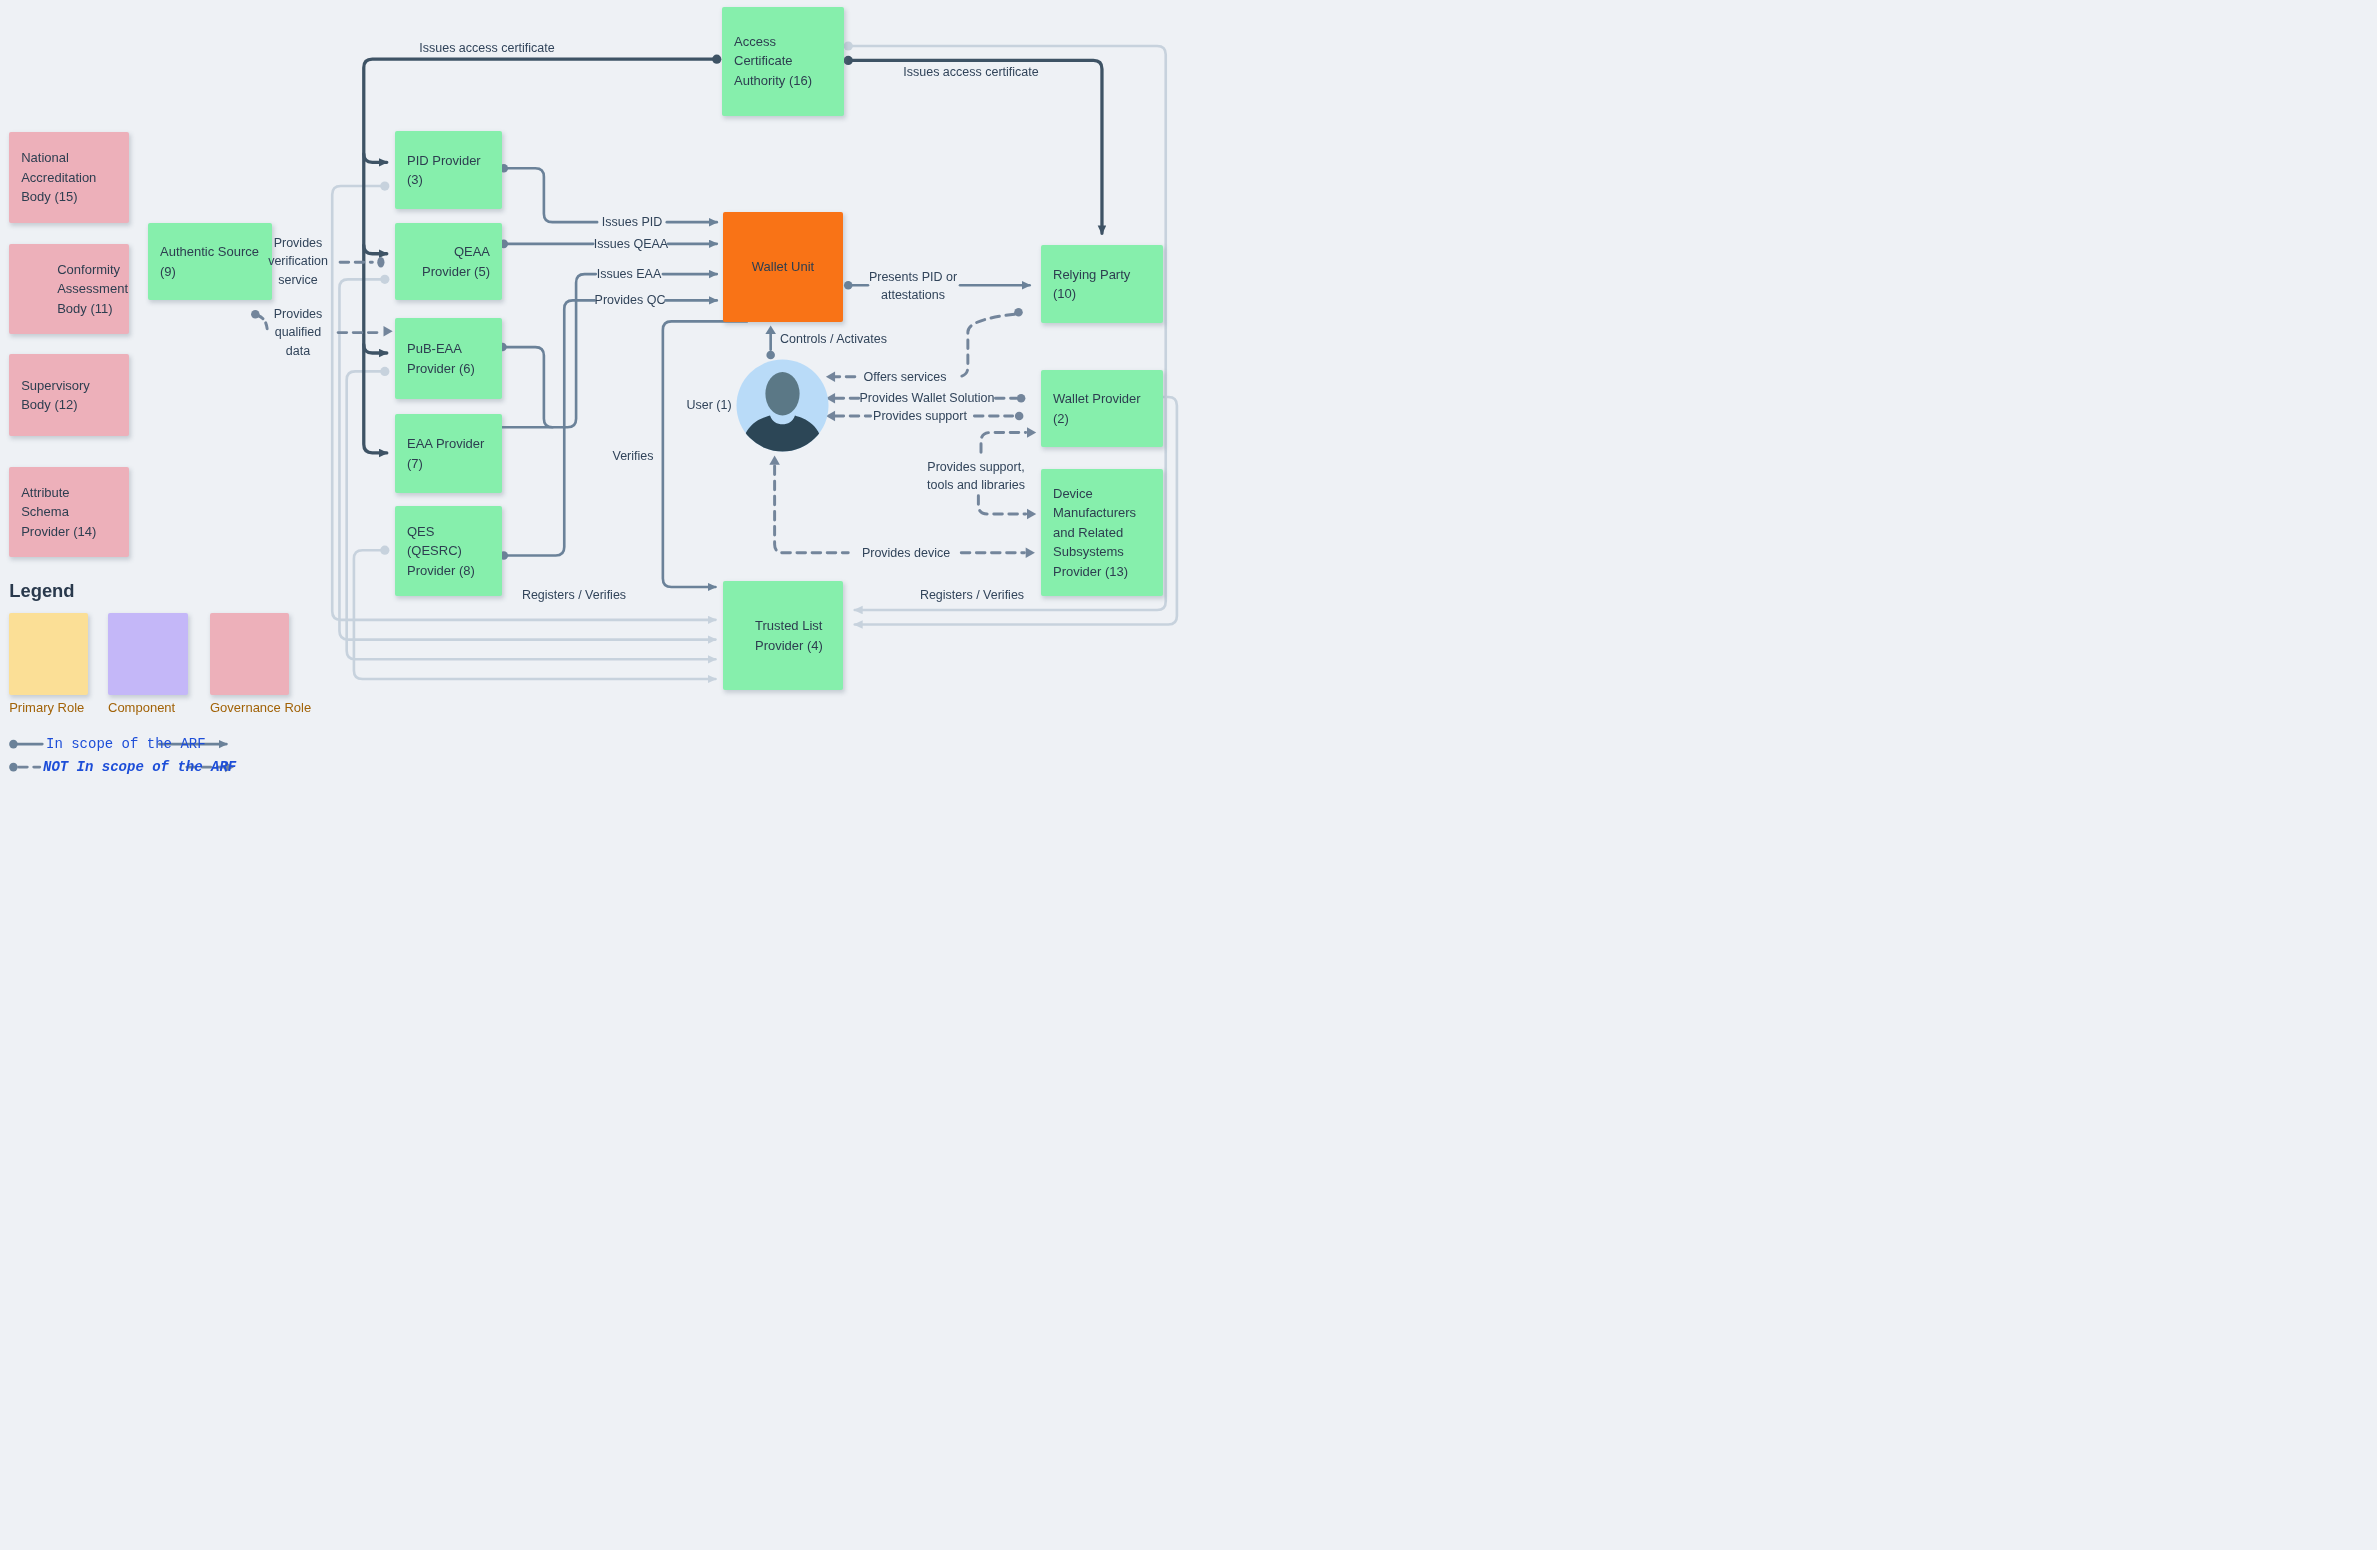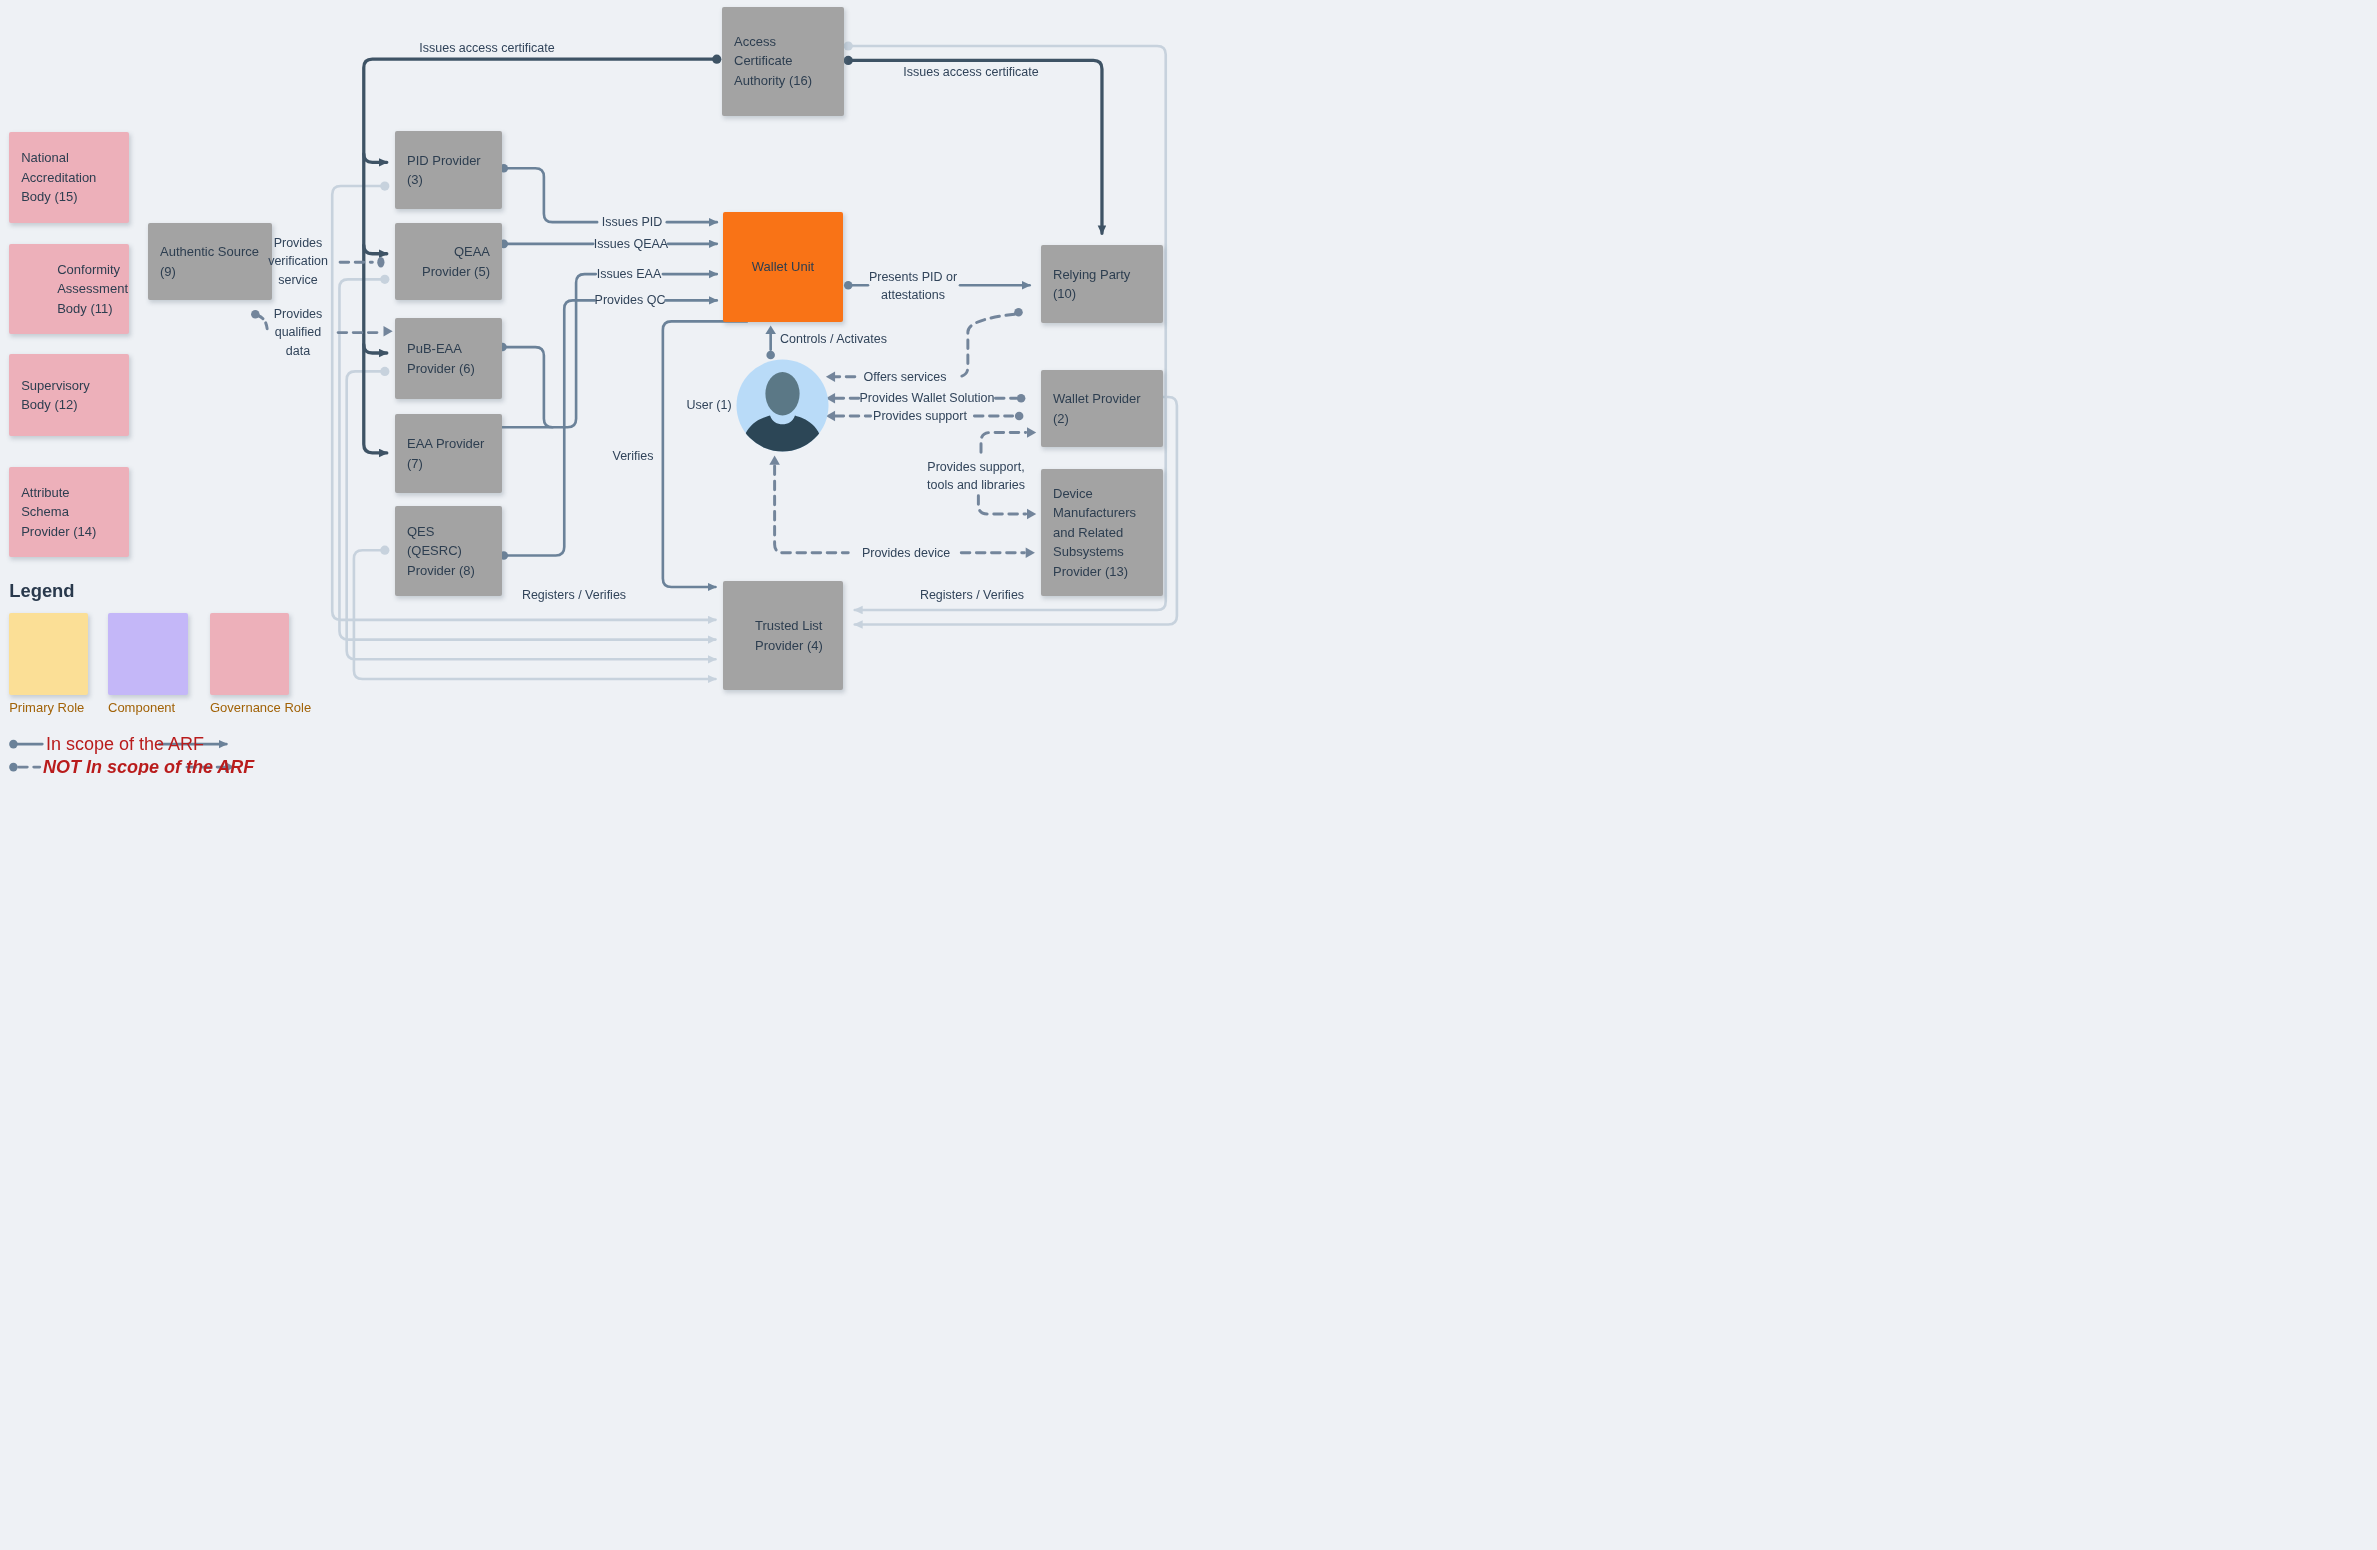--- a/index.html
+++ b/index.html
@@ -6,38 +6,38 @@
   .canvas{
     position:relative;width:1189px;height:775px;background:#eef1f5;
     font-family:"Liberation Sans",sans-serif;color:#2d3e50;overflow:hidden;
   }
   svg.wires{position:absolute;left:0;top:0;width:1189px;height:775px;}
   .box{
     position:absolute;display:flex;align-items:center;
     border-radius:2px;box-shadow:1.3px 2.6px 4px rgba(110,125,140,.30);
     font-size:13px;line-height:1.5;padding:0 12px;box-sizing:border-box;
   }
-  .box.yellow{background:#a3a3a3;}
+  .box.yellow{background:#86efac;}
   .box.purple{background:#f97316;}
   .box.pink{background:#edb0ba;}
   .box.center{justify-content:center;text-align:center;padding:0 5.3px;}
   .lbl{
     position:absolute;transform:translate(-50%,-50%);
     font-size:12.5px;line-height:18.4px;white-space:nowrap;color:#31445a;text-align:center;
   }
   .lbl.left-align{transform:translate(0,-50%);text-align:left;}
   .legend-title{
     position:absolute;left:9.2px;top:580px;font-size:18.4px;font-weight:bold;color:#29394c;
   }
   .swatch{
     position:absolute;top:613px;height:82px;border-radius:2px;
     box-shadow:1.3px 2.6px 4px rgba(110,125,140,.30);
   }
   .swatch-label{position:absolute;top:700px;font-size:13px;color:#a16207;white-space:nowrap;}
-  .scope-text{position:absolute;transform:translate(0,-50%);font-size:18px;white-space:nowrap;color:#b91c1c;}
+  .scope-text{position:absolute;transform:translate(0,-50%);font-size:14px;white-space:nowrap;color:#1d4ed8;font-family:Liberation Mono, monospace;}
   .scope-text.not{font-weight:bold;font-style:italic;}
 </style>
 </head>
 <body>
 
 <div class="canvas">
 
   <svg class="wires" viewBox="0 0 1808 1179">
     <defs>
       <marker id="arrD" markerUnits="userSpaceOnUse" markerWidth="16" markerHeight="14" refX="12" refY="6.5" orient="auto">

